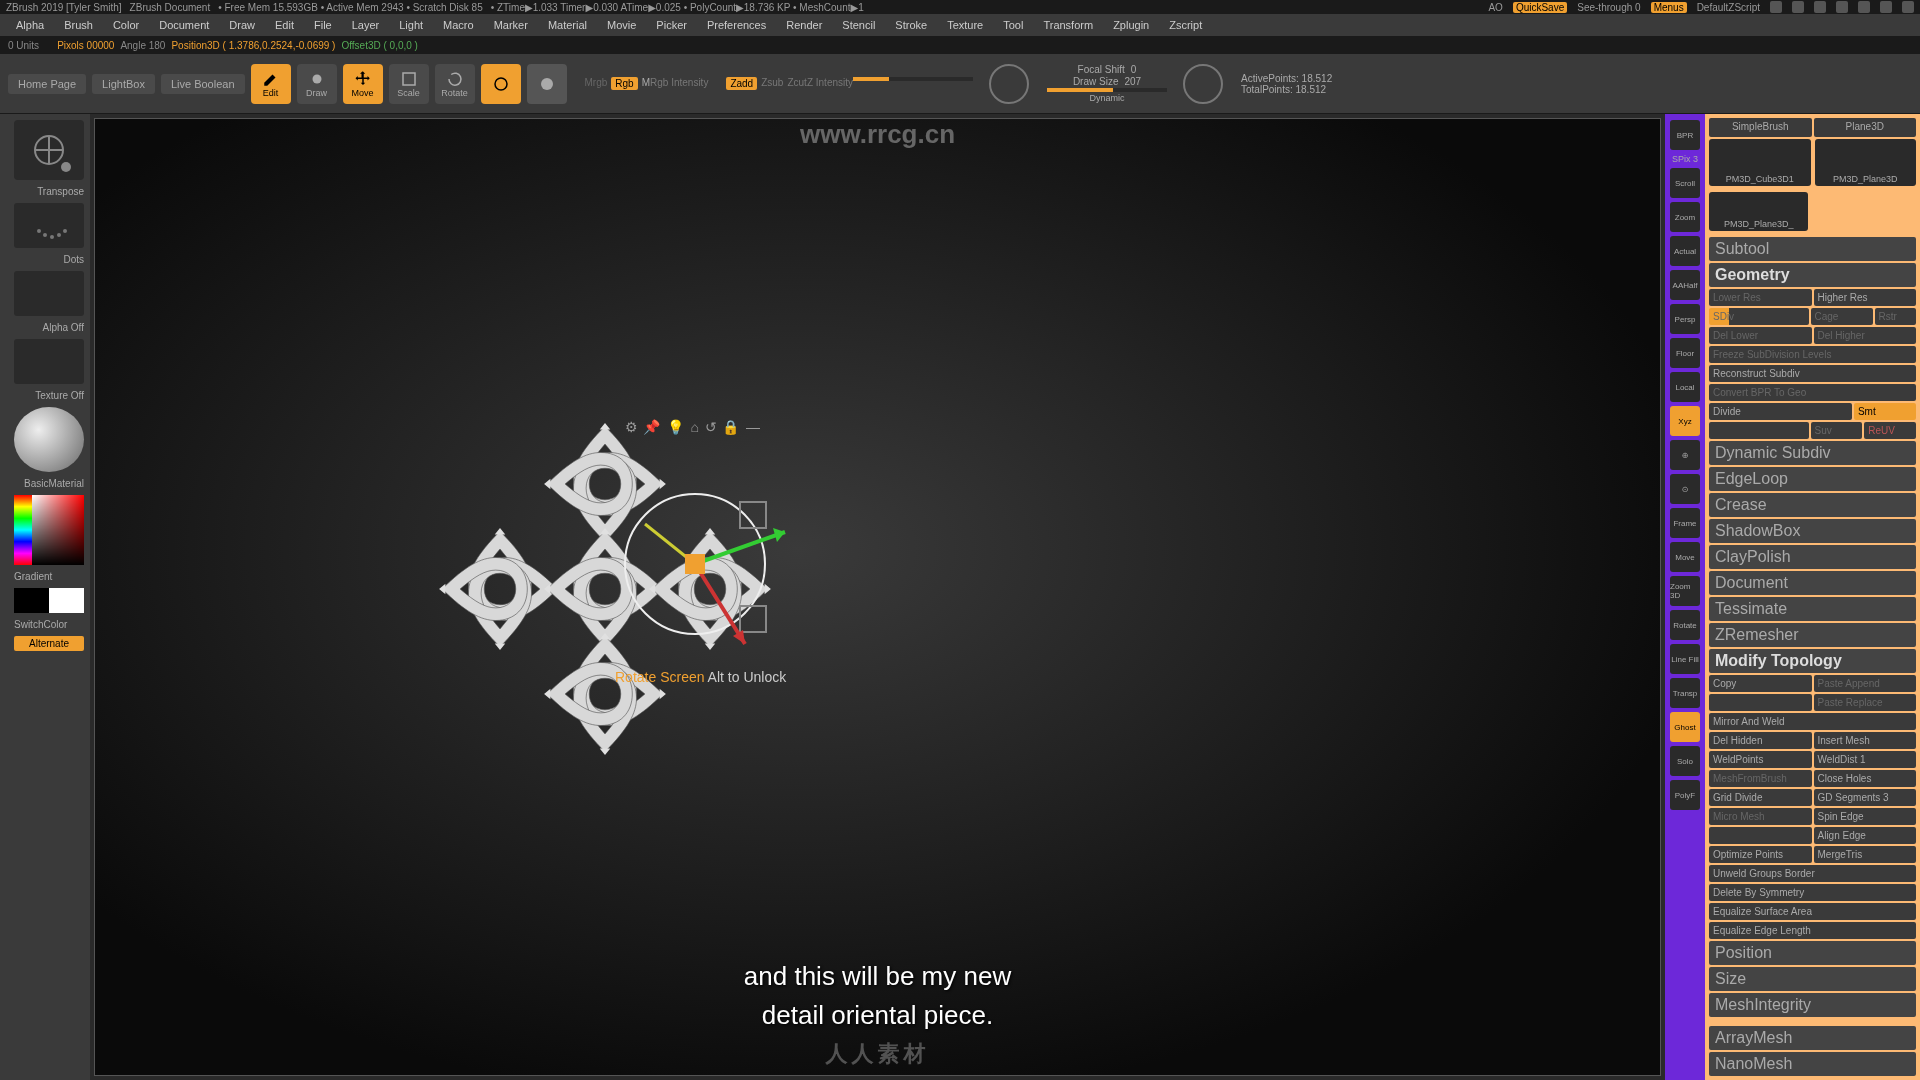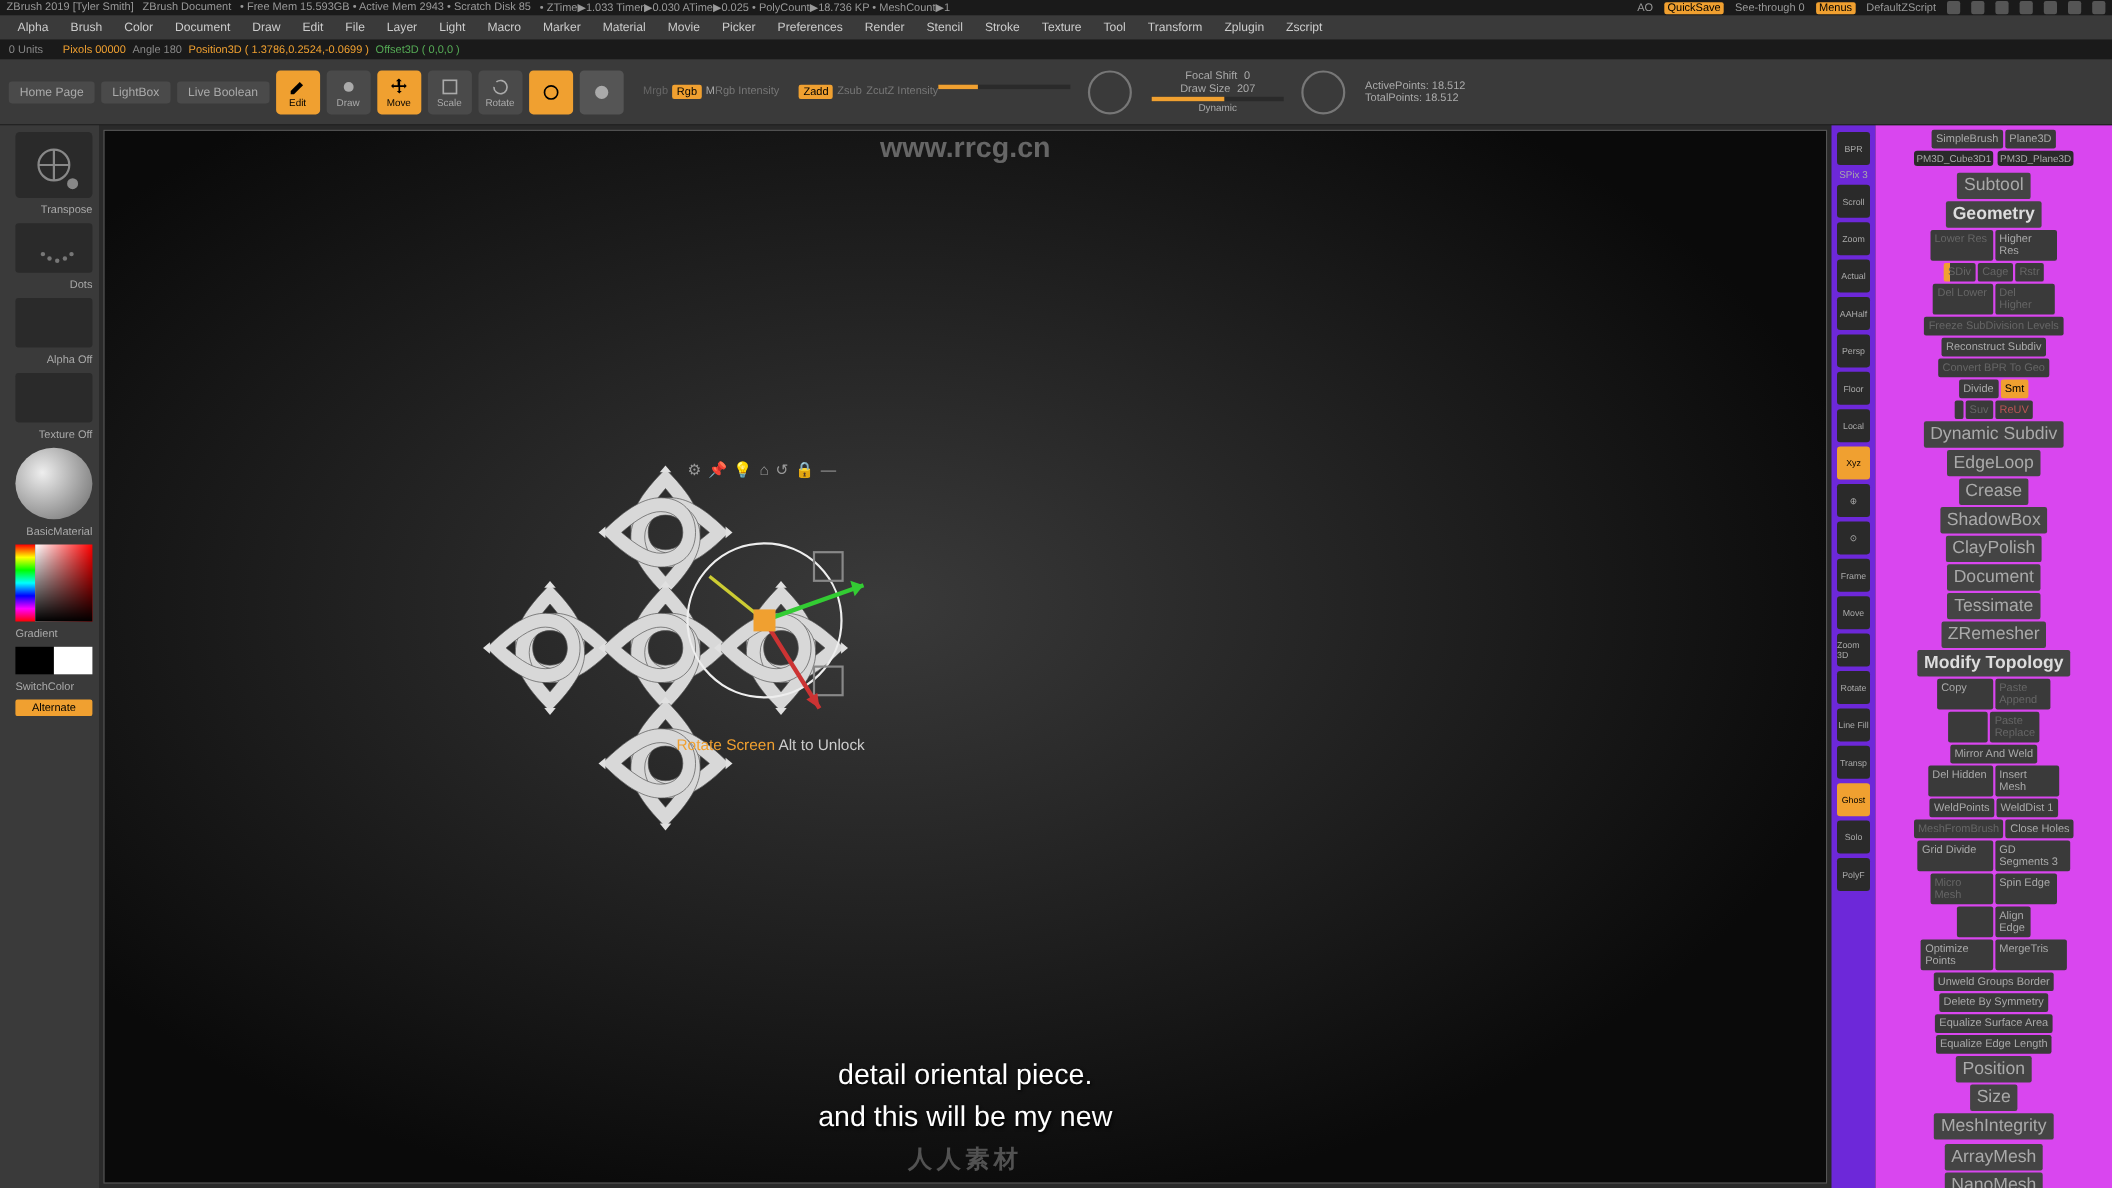--- a/index.html
+++ b/index.html
@@ -51,21 +51,21 @@
 .watermark-bot { position: absolute; bottom: 6px; left: 50%; transform: translateX(-50%); color: rgba(150,150,150,0.5); font-size: 22px; font-weight: bold; letter-spacing: 4px; }
 .gizmo-toolbar { position: absolute; top: 300px; left: 530px; display: flex; gap: 6px; color: #999; font-size: 14px; }
 .gizmo-hint { position: absolute; top: 550px; left: 520px; color: #ccc; font-size: 14px; }
 .gizmo-hint .orange { color: #f0a030; }
 .ornament { position: absolute; top: 260px; left: 300px; width: 420px; height: 420px; }
 
 .right-icons { width: 40px; background: #6d28d9; display: flex; flex-direction: column; align-items: center; padding: 6px 0; gap: 4px; }
 .ri-btn { width: 30px; height: 30px; background: #2a2a2a; border-radius: 3px; display: flex; align-items: center; justify-content: center; font-size: 8px; flex-direction: column; cursor: pointer; }
 .ri-btn.orange { background: #f0a030; color: #000; }
 
-.right-panel { width: 215px; background: #d946ef; display: flex; flex-direction: column; padding: 4px; gap: 2px; overflow: hidden; align-items: center; }
+.right-panel { width: 215px; background: #fdba74; display: flex; flex-direction: column; padding: 4px; gap: 2px; overflow: hidden; }
 .rp-thumbs { display: flex; gap: 4px; height: 55px; margin-bottom: 4px; }
 .rp-thumb { flex: 1; background: #2a2a2a; border-radius: 3px; display: flex; flex-direction: column; align-items: center; justify-content: flex-end; font-size: 9px; padding: 2px; }
 .rp-section { background: #444; padding: 3px 6px; font-size: 16px; cursor: pointer; border-radius: 2px; }
 .rp-section.bold { font-weight: bold; color: #ddd; }
 .rp-row { display: flex; gap: 2px; }
 .rp-row > div { flex: 1; font-size: 10px; padding: 3px 4px; background: #3a3a3a; border-radius: 2px; }
 .rp-dim { color: #666; }
 .rp-row .highlight { background: #f0a030; color: #000; }
 </style>
 </head>
@@ -311,22 +311,22 @@
         <span>↺</span>
         <span>🔒</span>
         <span>—</span>
       </div>
 
       <div class="gizmo-hint">
         <span class="orange">Rotate Screen</span><span> Alt to Unlock</span>
       </div>
 
       <div class="caption">
+        <div>and this will be my new</div>
         <div>detail oriental piece.</div>
-        <div>and this will be my new</div>
       </div>
       <div class="watermark-bot">人人素材</div>
     </div>
 
     <div class="right-icons">
       <div class="ri-btn">
           <span>BPR</span>
         </div>
       <div style="font-size:9px;">SPix 3</div>
       <div class="ri-btn">
@@ -389,20 +389,25 @@
     <div class="rp-row" style="height:22px;">
       <div style="text-align:center;">SimpleBrush</div>
       <div style="text-align:center;">Plane3D</div>
     </div>
     <div class="rp-thumbs">
       <div class="rp-thumb">
           <span>PM3D_Cube3D1</span>
         </div>
       <div class="rp-thumb">
           <span>PM3D_Plane3D</span>
+        </div>
+    </div>
+    <div class="rp-thumbs" style="height:45px;">
+      <div class="rp-thumb" style="flex:0 0 48%;">
+          <span>PM3D_Plane3D_</span>
         </div>
     </div>
 
     <div class="rp-section">Subtool</div>
     <div class="rp-section bold">Geometry</div>
 
     <div class="rp-row">
         <div class="rp-dim">Lower Res</div>
         <div>Higher Res</div>
       </div>

